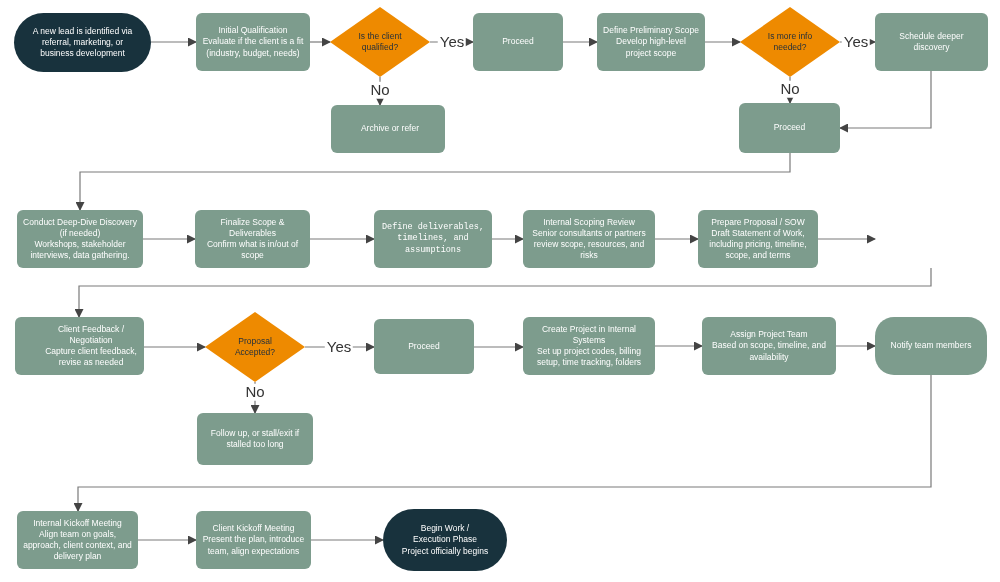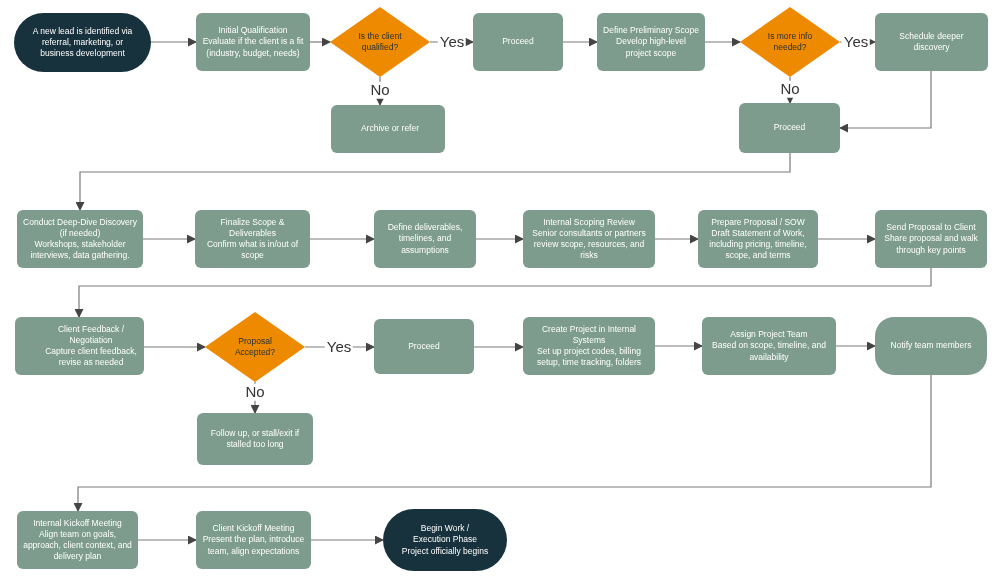--- a/index.html
+++ b/index.html
@@ -128,34 +128,30 @@
       <span class="label">Proceed</span>
     </div>
     <div class="node process" style="left: 17px; top: 210px; width: 126px; height: 58px;">
       <span class="label">Conduct Deep-Dive Discovery (if needed)
 Workshops, stakeholder interviews, data gathering.</span>
     </div>
     <div class="node process" style="left: 195px; top: 210px; width: 115px; height: 58px;">
       <span class="label">Finalize Scope &amp; Deliverables
 Confirm what is in/out of scope</span>
     </div>
-    <div class="node process" style="left: 374px; top: 210px; width: 102px; height: 58px;">
+    <div class="node process" style="left: 374px; top: 210px; width: 118px; height: 58px; font-family: Liberation Mono, monospace;">
       <span class="label">Define deliverables, timelines, and assumptions</span>
     </div>
     <div class="node process" style="left: 523px; top: 210px; width: 132px; height: 58px;">
       <span class="label">Internal Scoping Review
 Senior consultants or partners review scope, resources, and risks</span>
     </div>
     <div class="node process" style="left: 698px; top: 210px; width: 120px; height: 58px;">
       <span class="label">Prepare Proposal / SOW
 Draft Statement of Work, including pricing, timeline, scope, and terms</span>
-    </div>
-    <div class="node process" style="left: 875px; top: 210px; width: 112px; height: 58px;">
-      <span class="label">Send Proposal to Client
-Share proposal and walk through key points</span>
     </div>
     <div class="node process" style="left: 15px; top: 317px; width: 129px; height: 58px; padding-left: 29px;">
       <span class="label">Client Feedback / Negotiation
 Capture client feedback, revise as needed</span>
     </div>
     <div class="node decision" style="left: 205px; top: 312px; width: 100px; height: 70px;">
       <span class="label">Proposal Accepted?</span>
     </div>
     <div class="node process" style="left: 374px; top: 319px; width: 100px; height: 55px;">
       <span class="label">Proceed</span>

